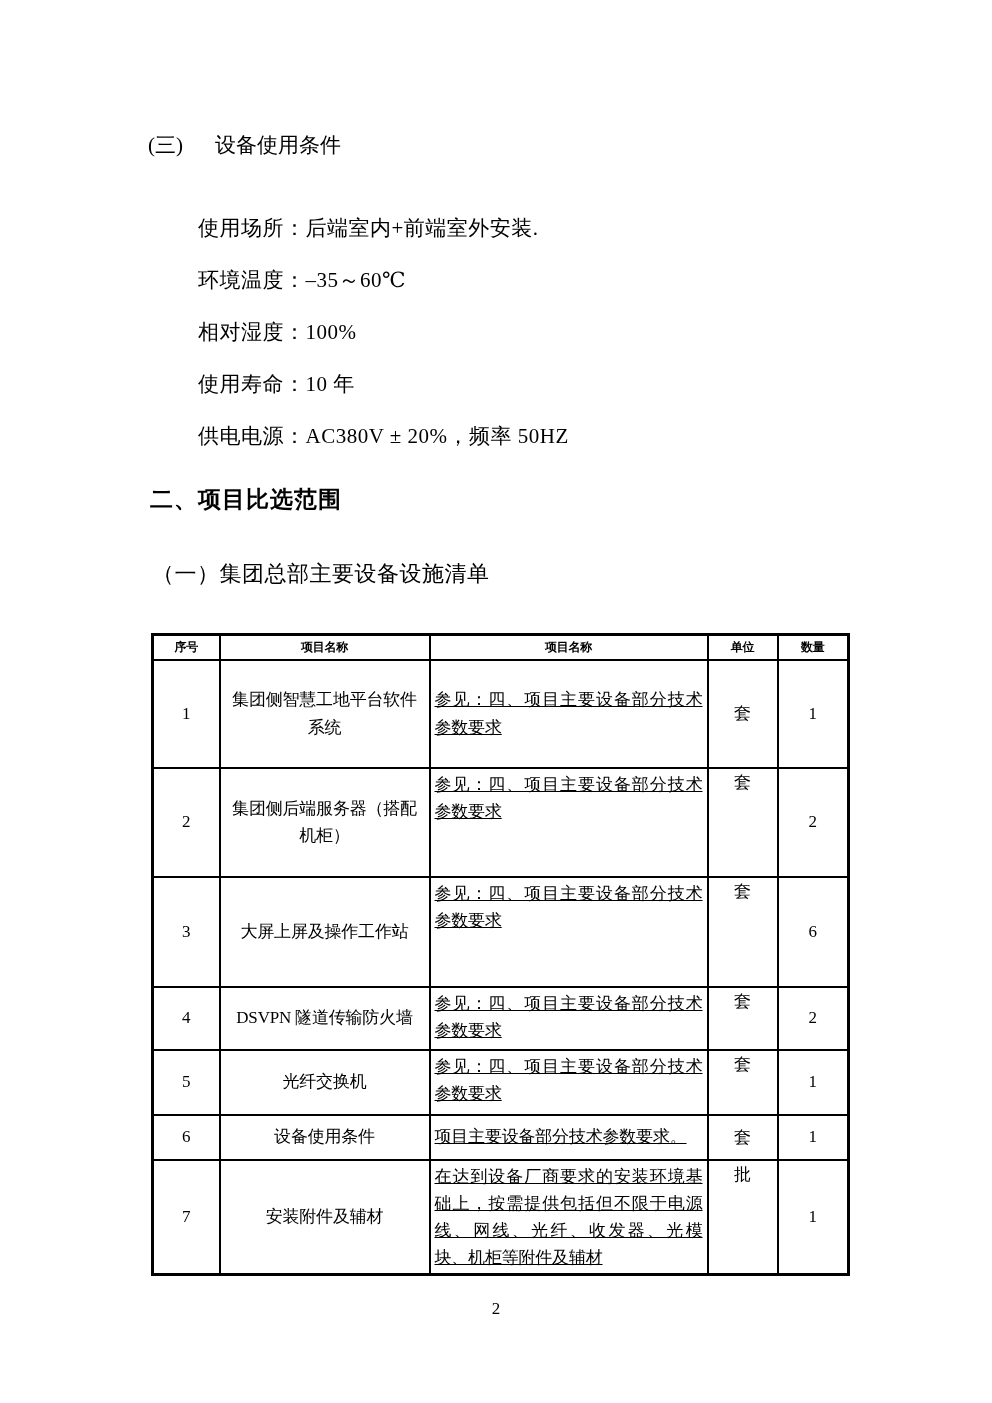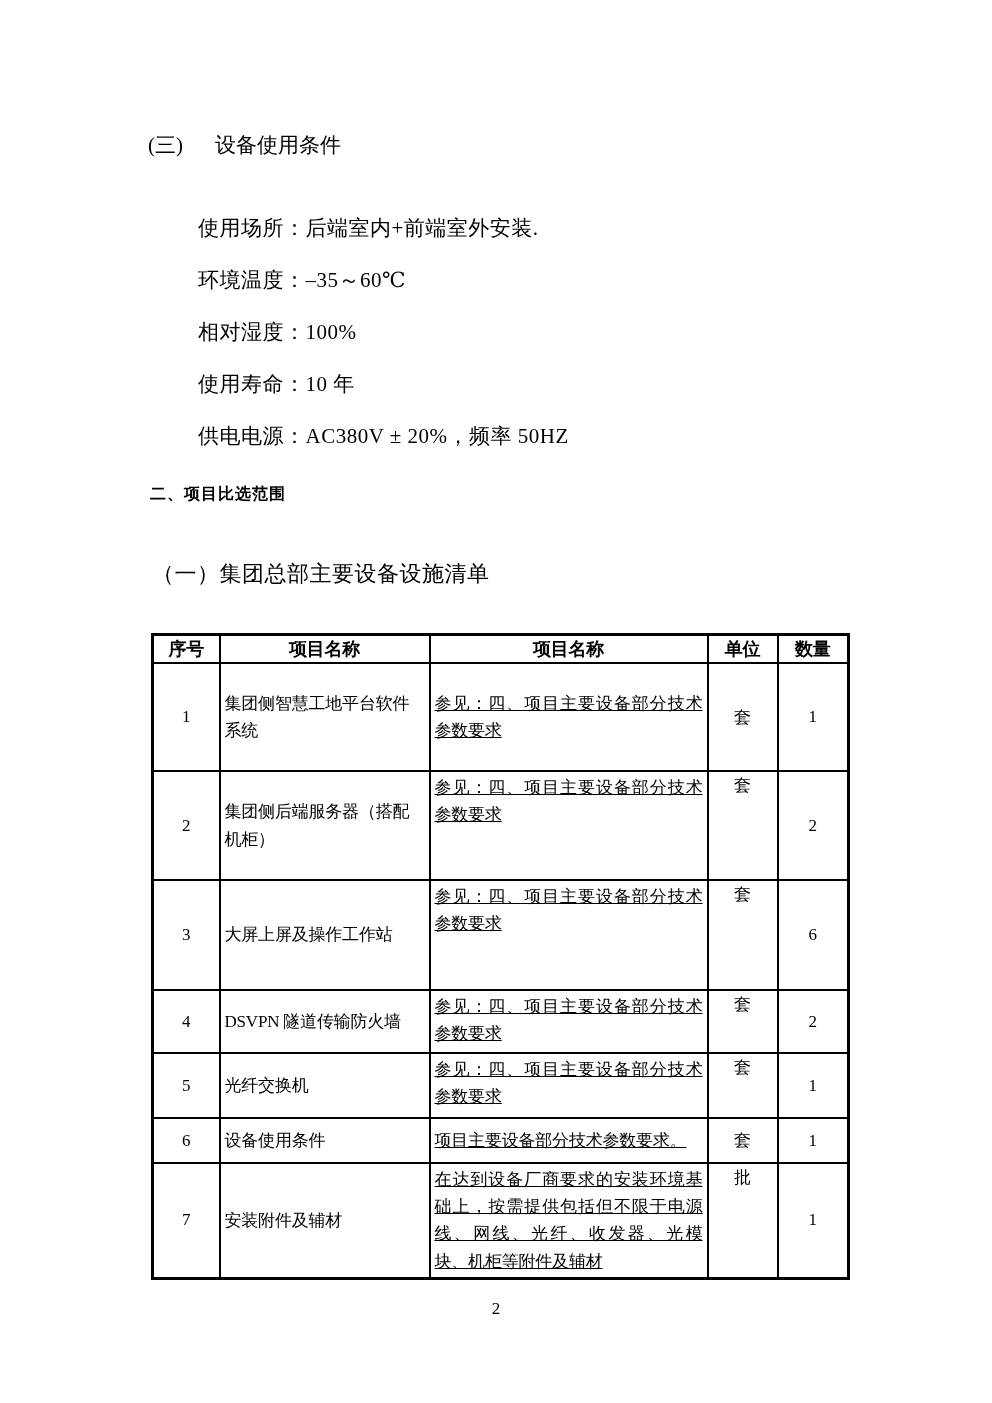--- a/index.html
+++ b/index.html
@@ -35,21 +35,21 @@
     height: 52px;
     font-size: 21px;
     line-height: 26px;
     letter-spacing: 0.5px;
     white-space: nowrap;
   }
   .sec2-heading {
     position: absolute;
     left: 150px;
     top: 484px;
-    font-size: 16px;
+    font-size: 23px;
     font-weight: bold;
     letter-spacing: 1px;
     white-space: nowrap;
   }
   .sub1-heading {
     position: absolute;
     left: 152px;
     top: 559px;
     font-size: 22px;
     letter-spacing: 0.5px;
@@ -65,28 +65,28 @@
     border: 3px solid #000000;
     font-size: 17px;
   }
   table.equip th, table.equip td {
     border: 2px solid #000000;
     padding: 2px 4px;
     letter-spacing: -0.2px;
     overflow: hidden;
   }
   table.equip th {
-    font-size: 18px;
+    font-size: 12px;
     font-weight: bold;
     text-align: center;
     vertical-align: middle;
     padding: 1px 0;
   }
   td.c-no  { text-align: center; vertical-align: middle; }
-  td.c-name { text-align: left; vertical-align: middle; line-height: 1.6; }
+  td.c-name { text-align: center; vertical-align: middle; line-height: 1.6; }
   td.c-config { text-align: justify; vertical-align: middle; line-height: 1.6; text-decoration: underline; }
   td.c-unit { text-align: center; vertical-align: middle; }
   td.c-qty  { text-align: center; vertical-align: middle; }
   td.vtop { vertical-align: top; padding-top: 6px; }
   tr.hdr { height: 25px; }
   tr.r1 { height: 108px; }
   tr.r2 { height: 109px; }
   tr.r3 { height: 110px; }
   tr.r4 { height: 63px; }
   tr.r5 { height: 65px; }

